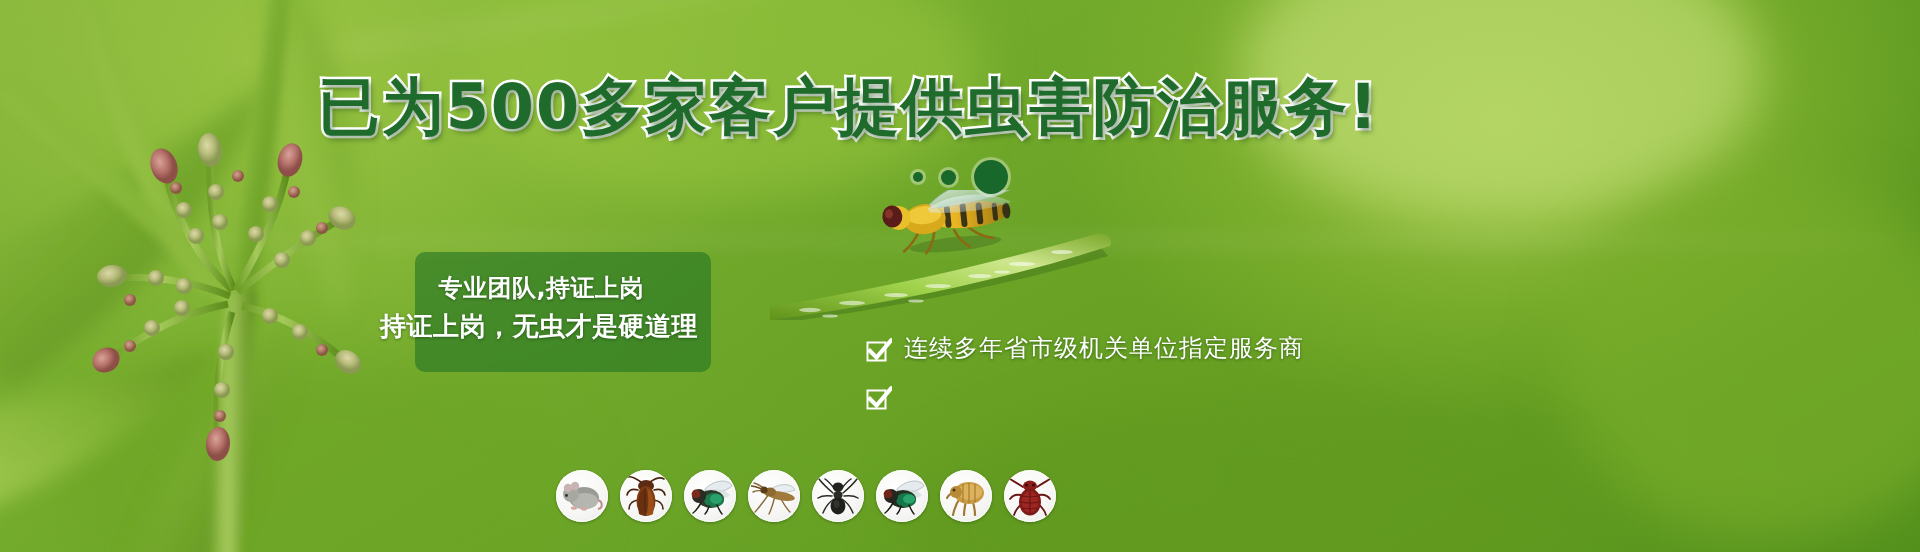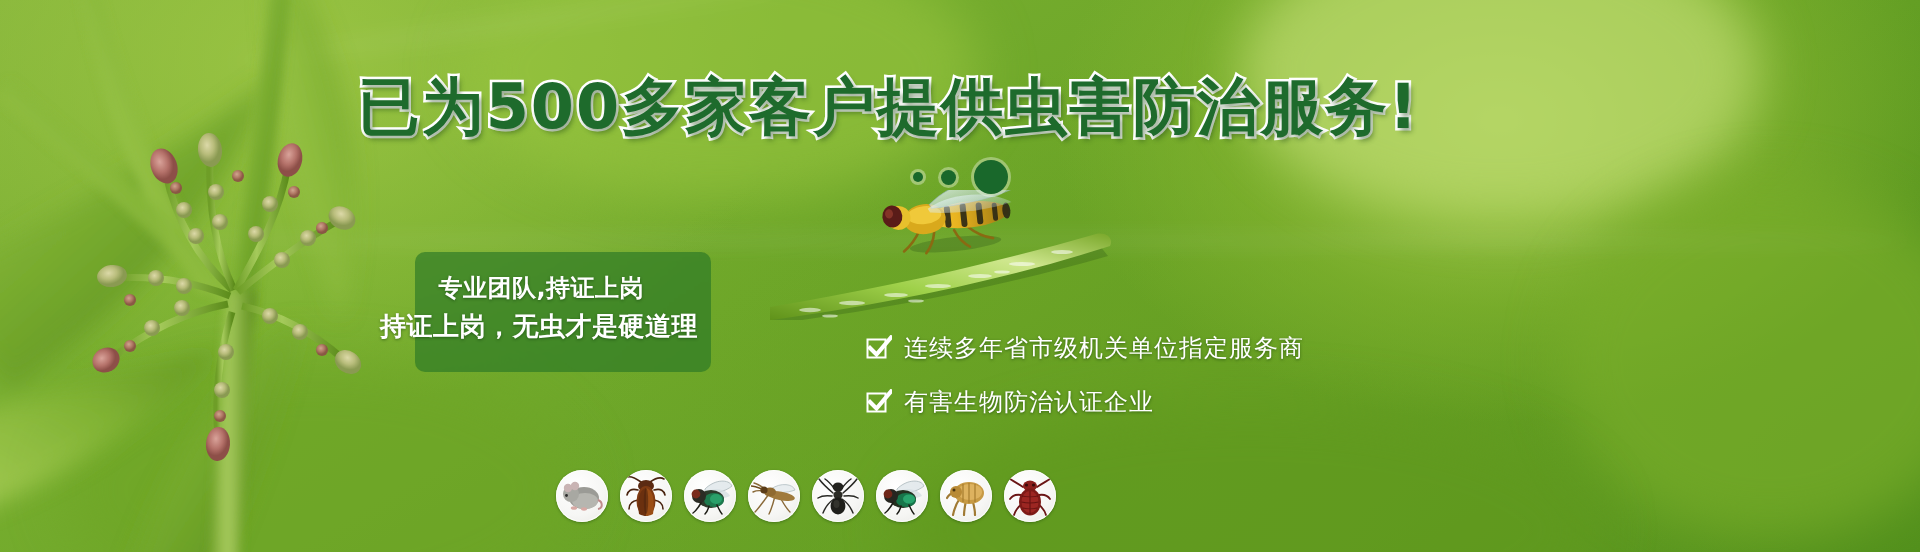--- a/index.html
+++ b/index.html
@@ -30,21 +30,20 @@
   }
 
   
   #stalk-group { position:absolute; left:770px; top:190px; width:470px; height:130px; }
 
   
   #headline {
     position:absolute; left:0; top:76px; width:1697px;
     text-align:center;
     pointer-events:none;
-    margin-left:40px;
   }
   #headline-text {
     display:inline-block;
     font-family:"DejaVu Sans", sans-serif;
     font-size:62px;
     font-weight:bold;
     letter-spacing:2px;
     line-height:1.0;
     color:#1e6b2c;
     -webkit-text-stroke:5px #ffffff;
@@ -87,21 +86,21 @@
   }
   .info-line.l1 { font-size:24px; margin-right:76px; }
   .info-line.l2 { font-size:26px; margin-right:22px; }
   .info-line.l3 { font-size:26px; margin-right:6px; }
 
   
   #check-list {
     position:absolute; left:866px; top:332px;
     display:flex; flex-direction:column; gap:22px;
   }
-  .check-row { display:flex; align-items:center; gap:12px; }
+  .check-row { display:flex; align-items:flex-end; gap:12px; }
   .check-box { width:26px; height:26px; position:relative; flex:0 0 auto; }
   .check-box svg { display:block; }
   .check-label {
     color:#ffffff;
     font-family:"DejaVu Sans", sans-serif;
     font-size:24px;
     letter-spacing:1px;
     white-space:nowrap;
     text-shadow:0 1px 3px rgba(0,40,0,.5);
   }
@@ -342,21 +341,20 @@
       </span>
       <span class="check-label">连续多年省市级机关单位指定服务商</span>
     </div>
     <div class="check-row">
       <span class="check-box">
         <svg width="26" height="26" viewBox="0 0 26 26" xmlns="http://www.w3.org/2000/svg">
           <rect x="1.5" y="4.5" width="18" height="18" fill="none" stroke="#ffffff" stroke-width="2"></rect>
           <path d="M4 13 L 10.5 19.5 L 25 2.5" fill="none" stroke="#ffffff" stroke-width="4.2" stroke-linecap="square"></path>
         </svg>
       </span>
-      <span class="check-label">有害生物防治认证企业</span>
     </div>
   </div>
 
   <div id="pest-row">
 
     <span class="pest">
       <svg width="44" height="40" viewBox="0 0 44 40" xmlns="http://www.w3.org/2000/svg">
         <ellipse cx="24" cy="22" rx="15" ry="11" fill="#9b9b96"></ellipse>
         <ellipse cx="25" cy="25" rx="13" ry="8" fill="#b6b6b0"></ellipse>
         <circle cx="11" cy="18" r="8" fill="#a8a8a2"></circle>

